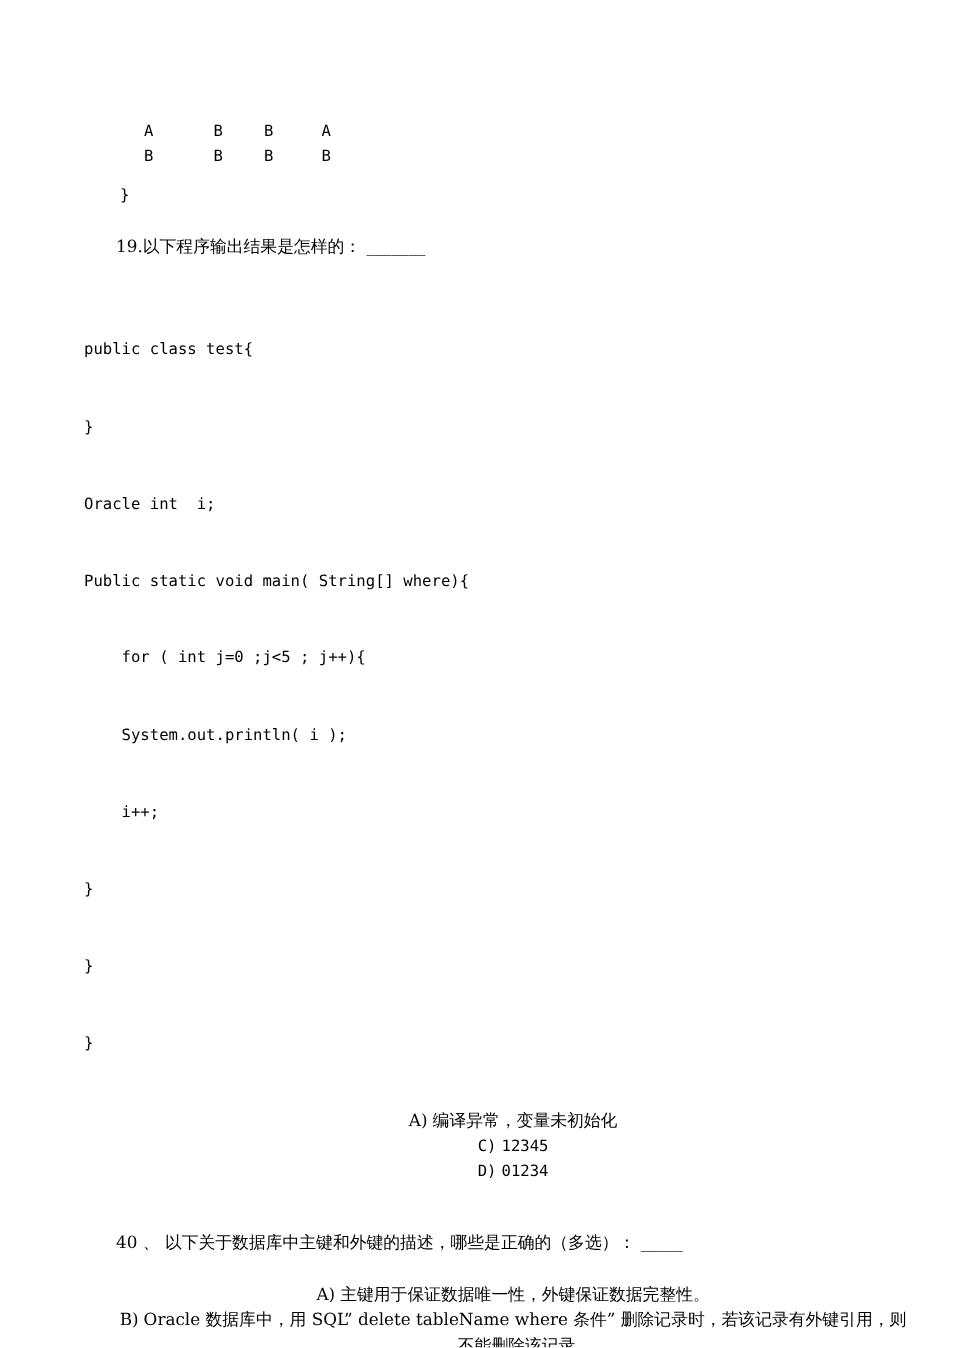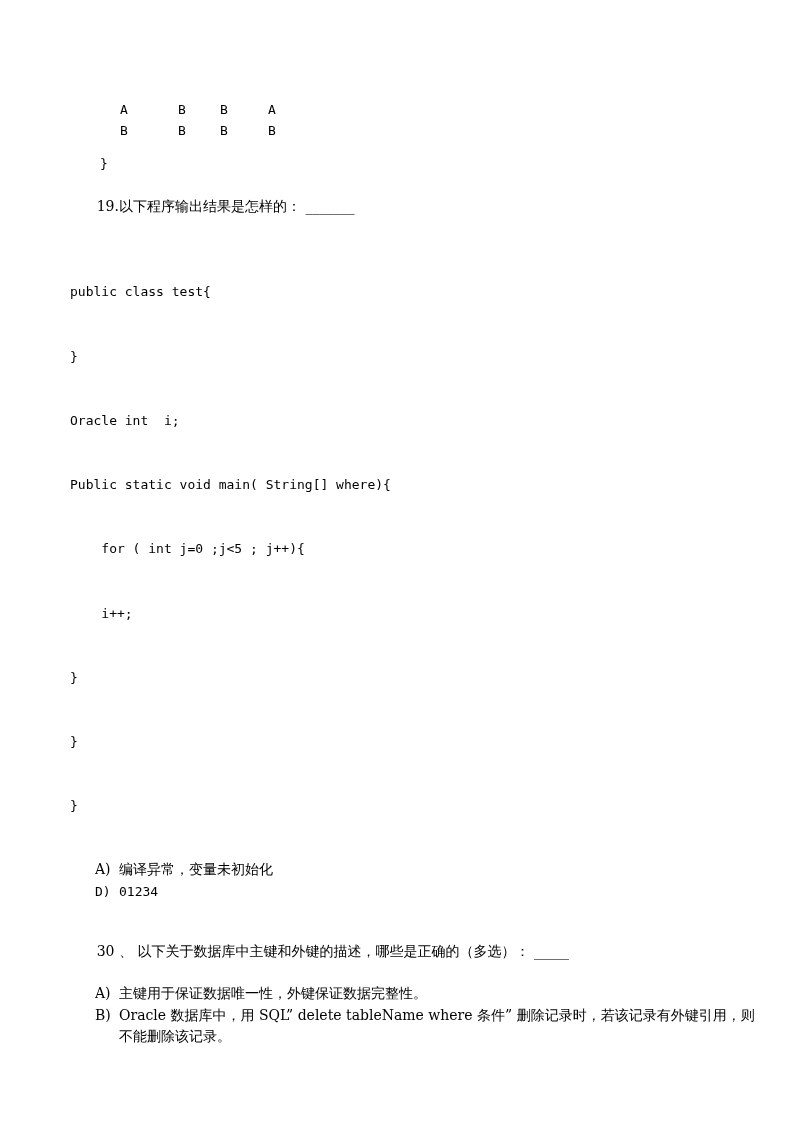--- a/index.html
+++ b/index.html
@@ -16,21 +16,21 @@
   .mono{font-family:"DejaVu Sans Mono","Liberation Mono",monospace;font-size:13px;}
   .agrid{position:relative;height:43px;font-family:"DejaVu Sans Mono","Liberation Mono",monospace;font-size:13px;}
   .agrid span{position:absolute;}
   .r1{top:0;} .r2{top:21px;}
   .c1{left:50px;} .c2{left:108px;} .c3{left:150px;} .c4{left:198px;}
   .brace-line{margin:11px 0 0 30px;white-space:pre;}
   .qline{white-space:pre-wrap;}
   .blank{white-space:pre;}
   .code{white-space:pre;line-height:21.4px;}
   .opts{margin-left:25px;}
-  .opt{padding-left:24px;text-indent:-24px;white-space:pre-wrap;}
+  .opt{padding-left:24px;text-indent:-24px;white-space:pre-wrap;text-align:center;}
   .opt .olabel{display:inline-block;width:24px;text-indent:0;}
   .sect-gap{margin-top:17px;}
 </style>
 </head>
 <body>
 
 <div class="page">
 
   <div class="agrid">
     <span class="r1 c1">A</span>
@@ -48,34 +48,36 @@
   <div>
     <div class="qline">
       <span>19.</span><span>以下程序输出结果是怎样的： </span><span class="blank">_______</span>
     </div>
     <div class="mono code">
       <div>public class test{</div>
       <div>}</div>
       <div>Oracle int  i;</div>
       <div>Public static void main( String[] where){</div>
       <div>    for ( int j=0 ;j&lt;5 ; j++){</div>
+      <div>    System.out.println( i );</div>
       <div>    i++;</div>
       <div>}</div>
       <div>}</div>
       <div>}</div>
     </div>
     <div class="opts">
       <div class="opt"><span class="olabel">A)</span><span>编译异常，变量未初始化</span></div>
+      <div class="opt mono"><span class="olabel">C)</span><span>12345</span></div>
       <div class="opt mono"><span class="olabel">D)</span><span>01234</span></div>
     </div>
   </div>
 
   <div class="sect-gap">
     <div class="qline">
-      <span>30 、 </span><span>以下关于数据库中主键和外键的描述，哪些是正确的（多选）： </span><span class="blank">_____</span>
+      <span>40 、 </span><span>以下关于数据库中主键和外键的描述，哪些是正确的（多选）： </span><span class="blank">_____</span>
     </div>
     <div class="opts">
       <div class="opt"><span class="olabel">A)</span><span>主键用于保证数据唯一性，外键保证数据完整性。</span></div>
       <div class="opt"><span class="olabel">B)</span><span>Oracle 数据库中，用 SQL” delete tableName where 条件” 删除记录时，若该记录有外键引用，则不能删除该记录。</span></div>
 
     </div>
   </div>
 
 </div>
 

